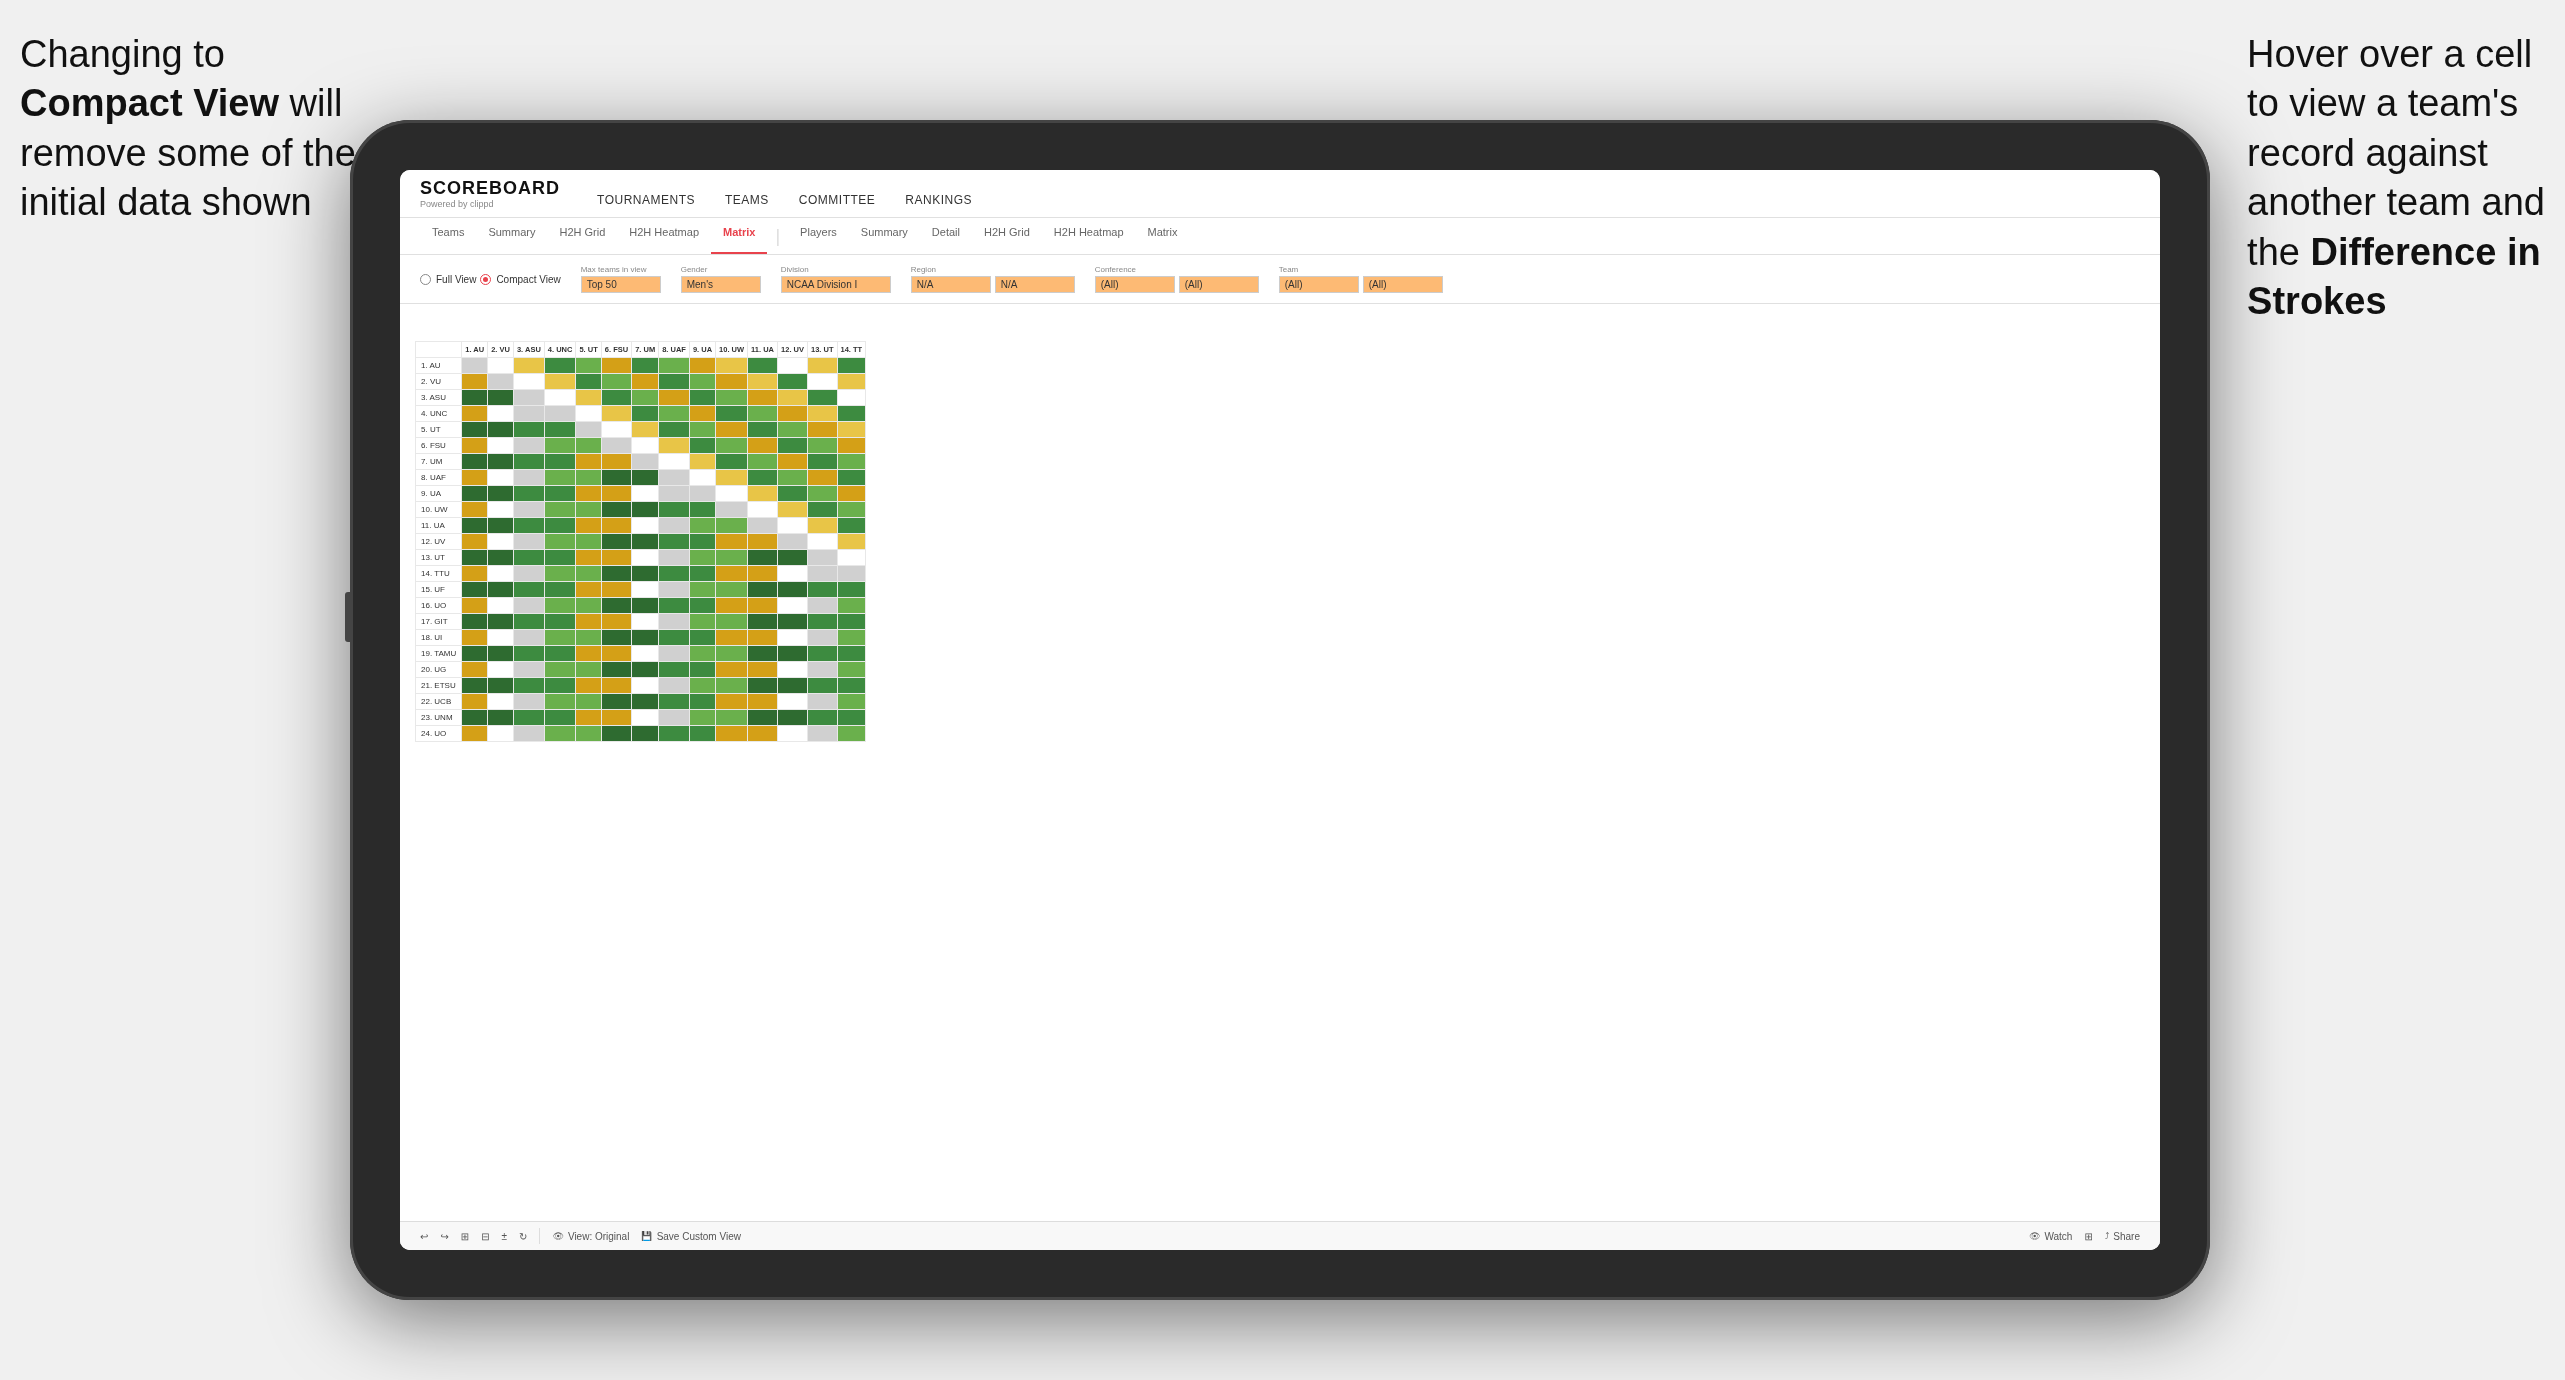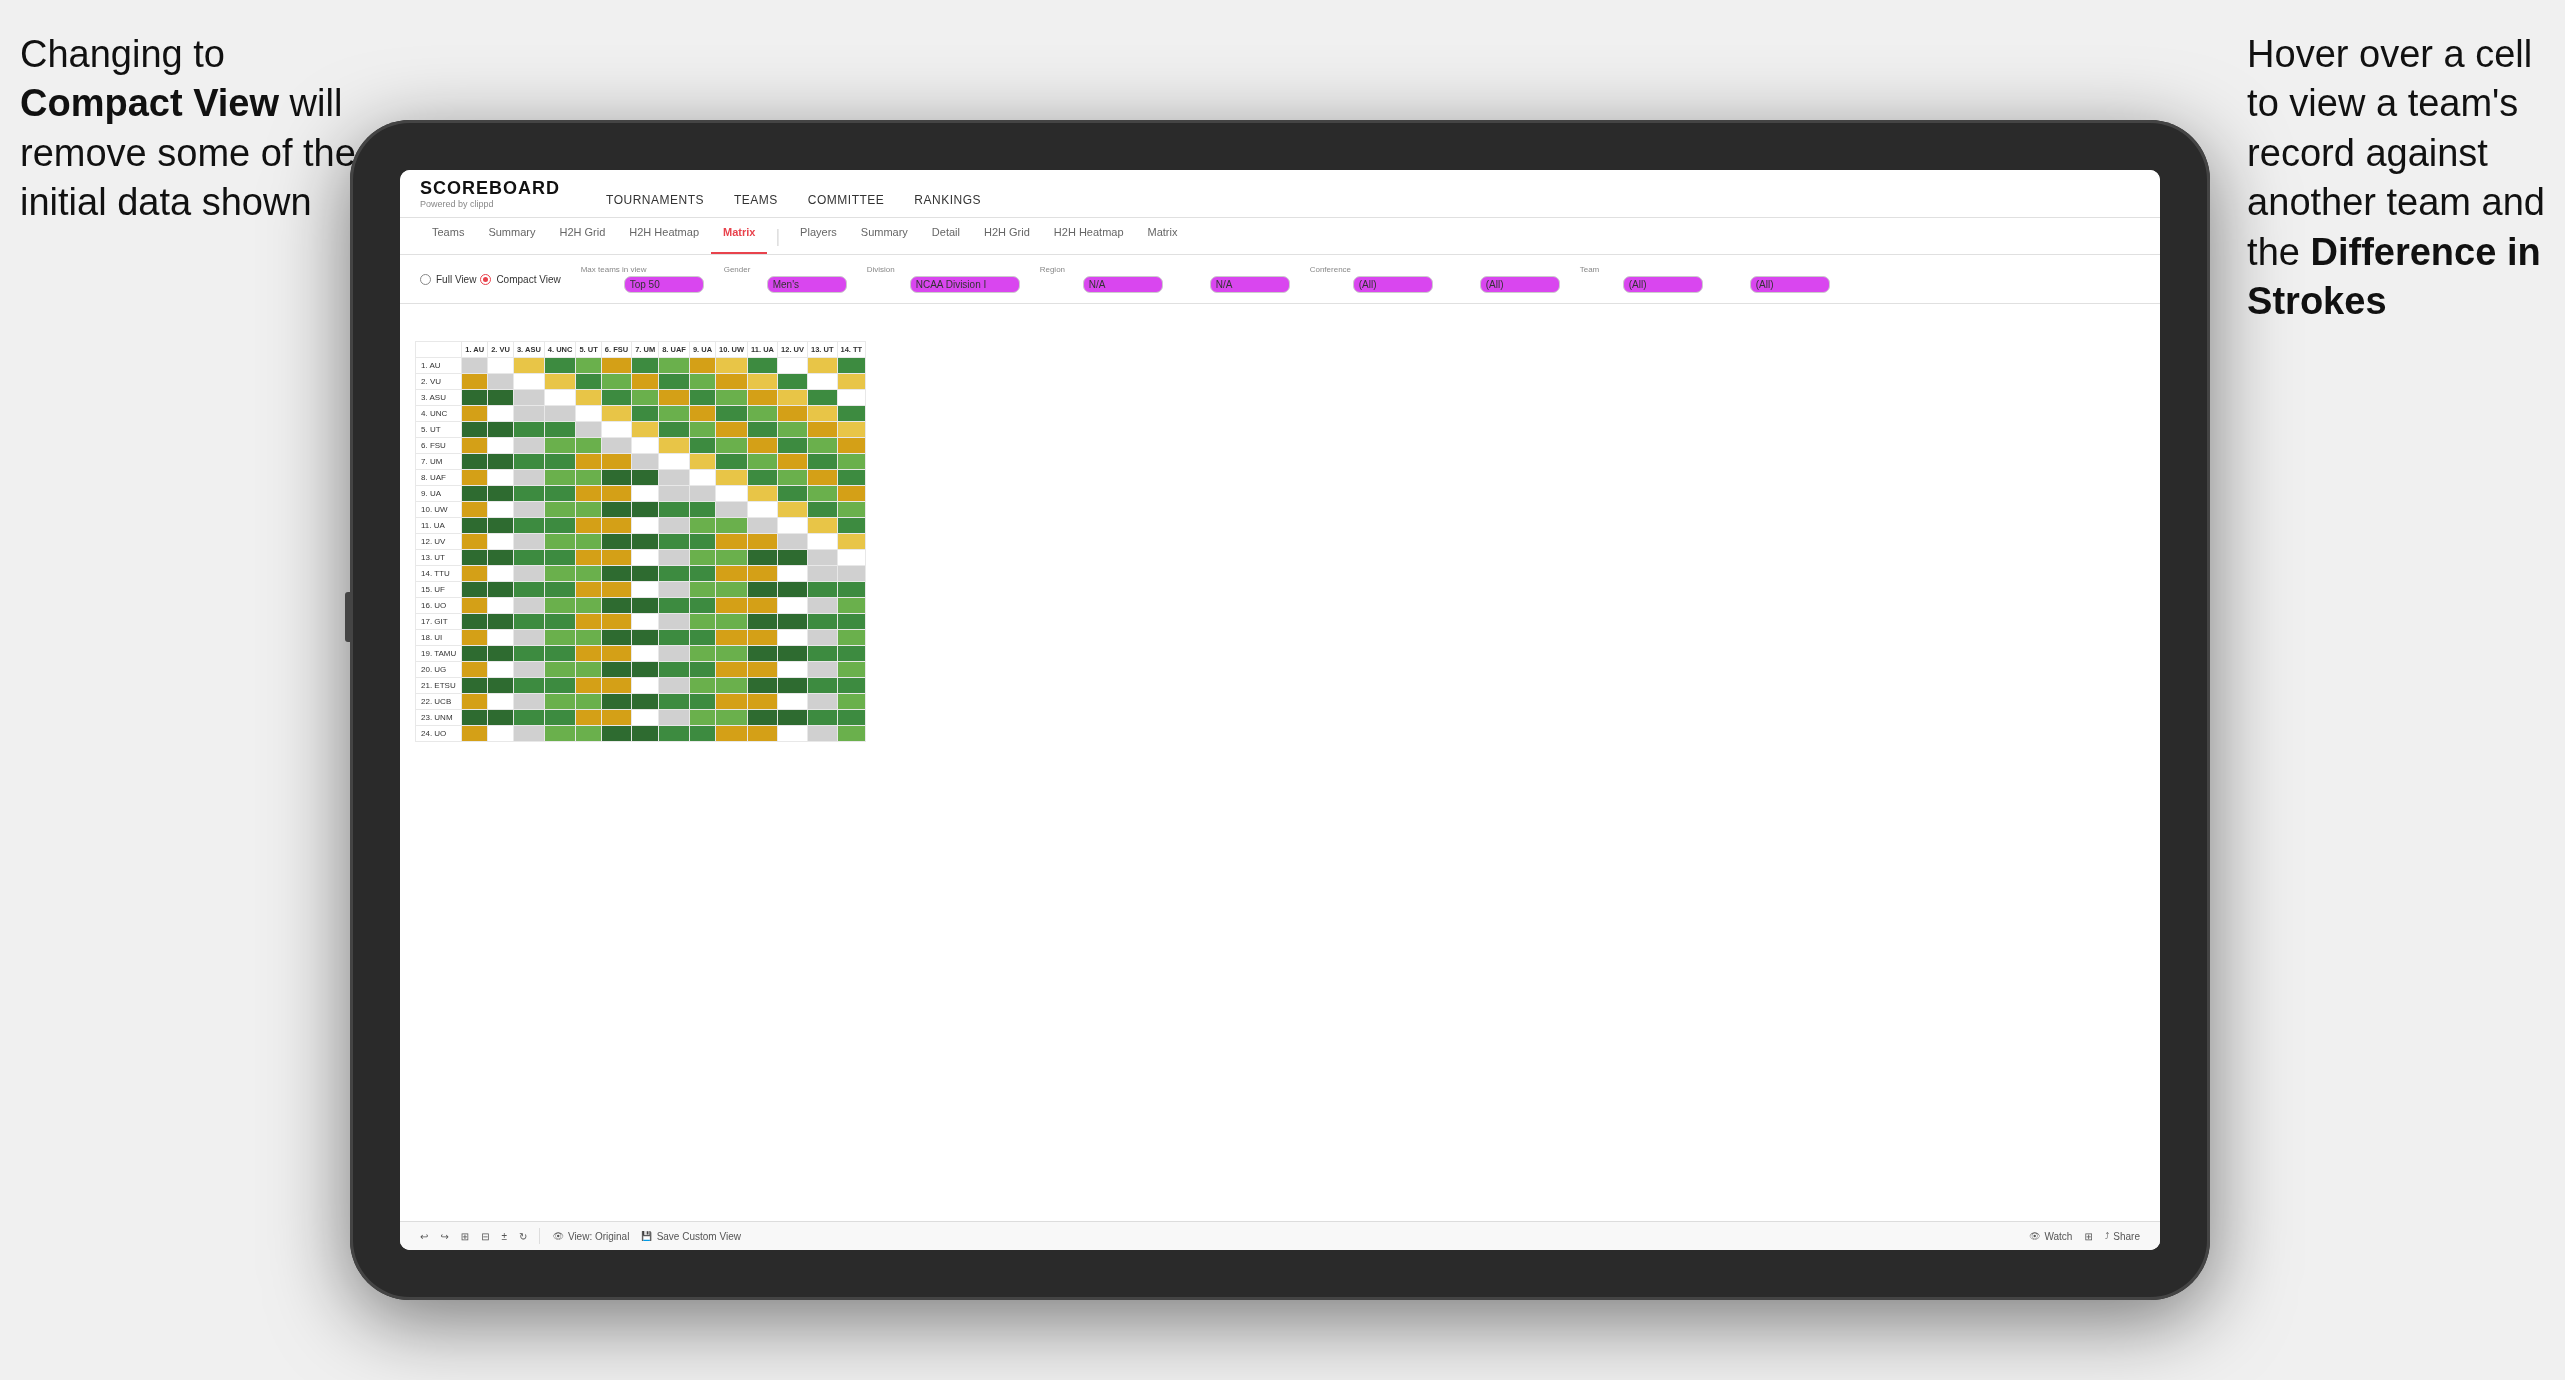--- a/index.html
+++ b/index.html
@@ -76,21 +76,21 @@
       flex-direction: column;
     }
 
     
     .nav-bar {
       background: #fff;
       border-bottom: 1px solid #e0e0e0;
       padding: 8px 20px 0;
       display: flex;
       align-items: flex-end;
-      gap: 16px;
+      gap: 7px;
     }
 
     .logo-area {
       display: flex;
       flex-direction: column;
       margin-right: 30px;
       padding-bottom: 8px;
     }
     .logo-text {
       font-size: 18px;
@@ -194,28 +194,27 @@
       flex-direction: column;
       gap: 2px;
     }
     .filter-label {
       font-size: 8px;
       color: #888;
     }
     .filter-select {
       font-size: 10px;
       border: 1px solid #ccc;
-      border-radius: 7px;
+      border-radius: 0;
       padding: 2px 14px 2px 5px;
-      background: #d946ef;
+      background: #fdba74;
       appearance: none;
       cursor: pointer;
       min-width: 80px;
       color: #333;
-      margin-left: 43px;
     }
 
     .filter-multi {
       display: flex;
       flex-direction: column;
       gap: 2px;
     }
     .filter-row {
       display: flex;
       gap: 4px;

